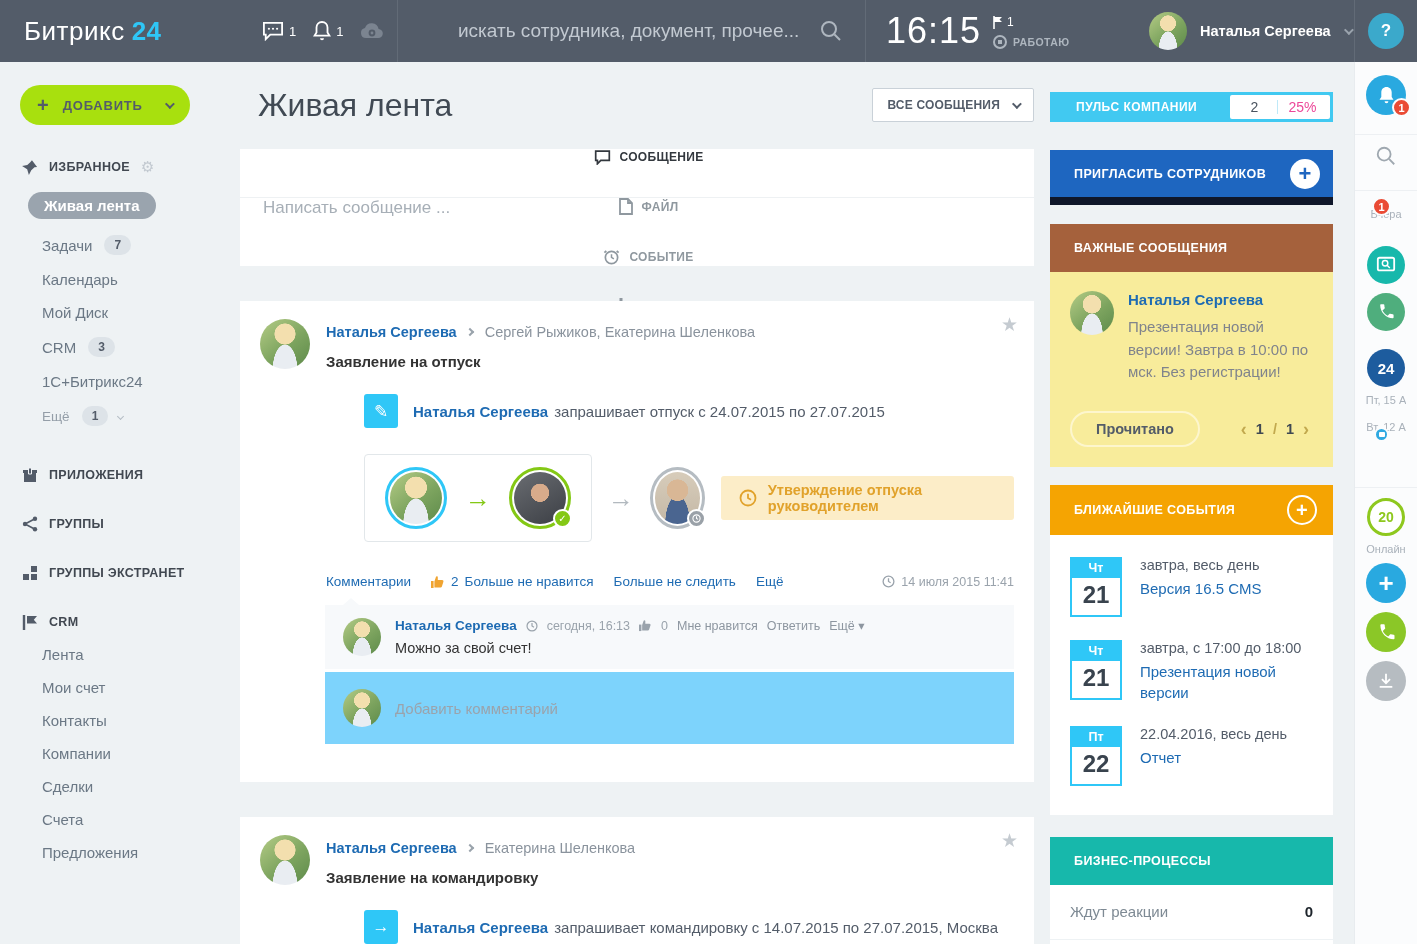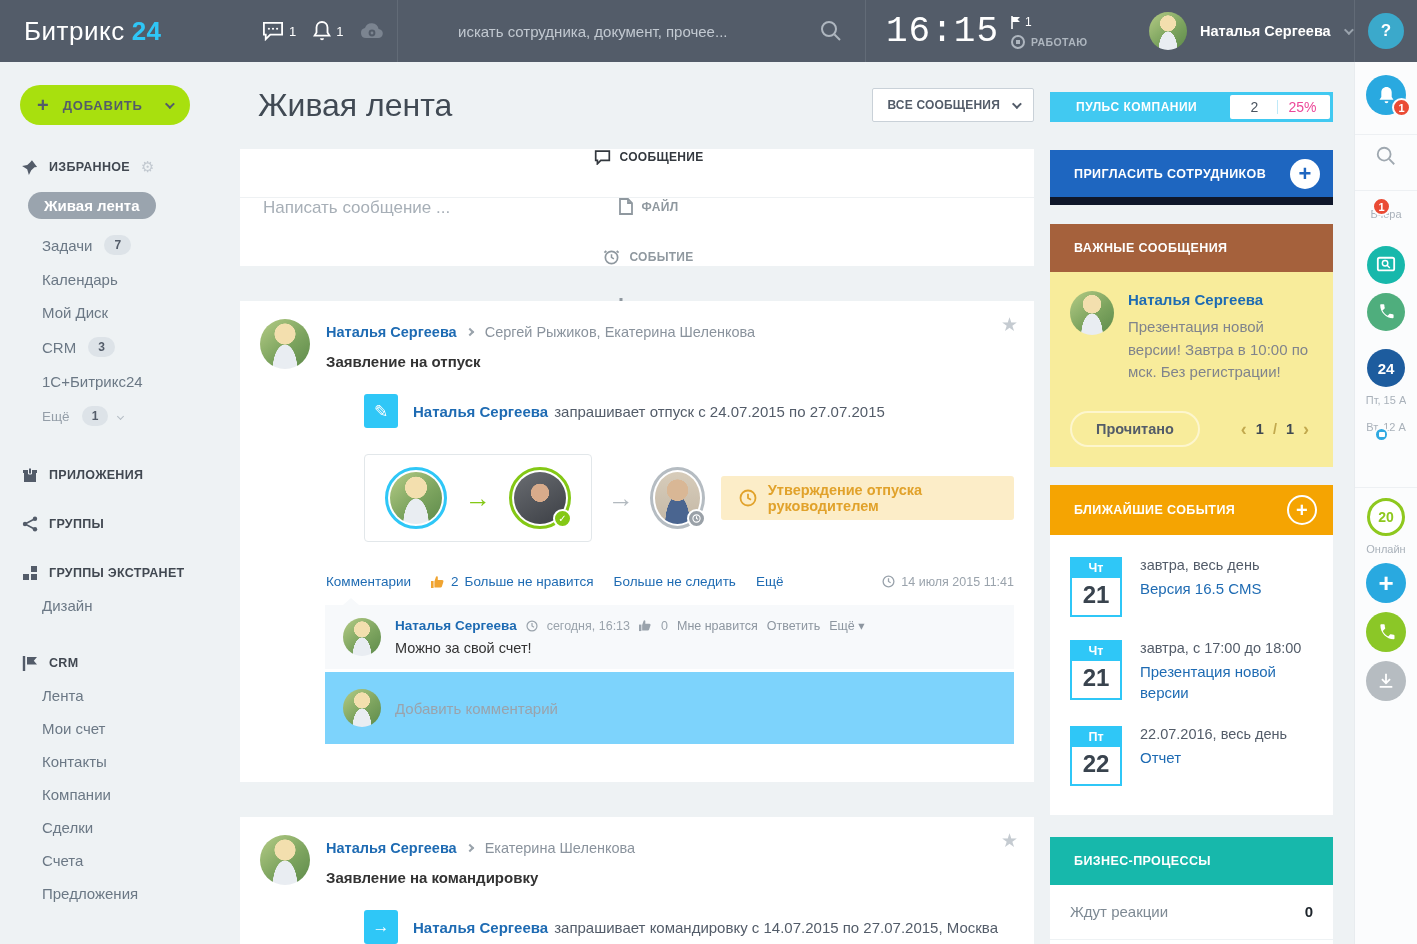--- a/index.html
+++ b/index.html
@@ -9,24 +9,24 @@
 
   
   .topbar { position:absolute; top:0; left:0; width:1417px; height:62px; background:#535c69; display:flex; align-items:stretch; z-index:10; }
   .h-logo { width:240px; display:flex; align-items:center; padding-left:24px; }
   .h-logo .brand { color:#fff; font-size:26px; font-weight:500; letter-spacing:.5px; }
   .h-logo .brand24 { color:#2fc6f6; font-weight:600; margin-left:7px; }
   .h-icons { width:157px; display:flex; align-items:center; gap:17px; padding-left:22px; }
   .h-count { color:#fff; font-size:13px; margin-left:-12px; }
   .icon-svg { display:block; }
   .h-search { width:468px; border-left:1px solid #626b77; display:flex; align-items:center; padding:0 22px 0 60px; }
-  .h-search input { flex:1; background:transparent; border:none; outline:none; color:#e8ecf0; font-size:15px; font-family:inherit; }
+  .h-search input { flex:1; background:transparent; border:none; outline:none; color:#e8ecf0; font-size:19px; font-family:inherit; }
   .h-search input::placeholder { color:#c2c9d1; }
   .h-time { width:262px; border-left:1px solid #626b77; display:flex; align-items:center; padding-left:20px; gap:12px; }
-  .clock-big { color:#fff; font-size:36px; font-weight:200; letter-spacing:1px;font-family:Liberation Mono, monospace; }
+  .clock-big { color:#fff; font-size:36px; font-weight:200; letter-spacing:1px; }
   .time-side { display:flex; flex-direction:column; gap:6px; padding-top:2px; }
   .flag-row { display:flex; align-items:center; gap:5px; color:#fff; font-size:12px; }
   .status-row { display:flex; align-items:center; gap:6px; color:#aeb6bf; font-size:10.5px; font-weight:bold; letter-spacing:.4px; cursor:pointer; }
   .rec-ico { width:14px; height:14px; border:2px solid #aeb6bf; border-radius:50%; display:flex; align-items:center; justify-content:center; }
   .rec-ico i { width:4px; height:4px; background:#aeb6bf; display:block; }
   .h-user { flex:1; display:flex; align-items:center; gap:13px; padding-left:22px; cursor:pointer; }
   .avatar { border-radius:50%; flex-shrink:0; }
   .h-user .uname { color:#fff; font-size:14.5px; font-weight:bold; }
   .caret { width:7px; height:7px; border-right:2px solid #9aa3ad; border-bottom:2px solid #9aa3ad; transform:rotate(45deg) translateY(-2px); display:inline-block; }
   .h-help { width:63px; border-left:1px solid #626b77; display:flex; align-items:center; justify-content:center; }
@@ -340,25 +340,20 @@
   </div>
 
   <div class="sec-head">
     <svg width="16" height="16" viewBox="0 0 16 16">
         <rect x="9" y="1" width="6" height="6" fill="#535c69"></rect>
         <rect x="1" y="9" width="6" height="6" fill="#535c69"></rect>
         <rect x="9" y="9" width="6" height="6" fill="#535c69"></rect>
       </svg>
     <span>ГРУППЫ ЭКСТРАНЕТ</span>
   </div>
-  <div class="side-items">
-    <div class="side-item">
-        <span>Дизайн</span>
-      </div>
-  </div>
 
   <div class="sec-head">
     <svg width="16" height="16" viewBox="0 0 16 16">
         <path d="M2 1v15" stroke="#535c69" stroke-width="2.4"></path>
         <path d="M5 2h10l-3.2 3.8L15 9.6H5z" fill="#535c69"></path>
       </svg>
     <span>CRM</span>
   </div>
   <div class="side-items">
     <div class="side-item">
@@ -625,21 +620,21 @@
           <span class="event-when" style="display:block;">завтра, с 17:00 до 18:00</span>
           <a class="event-name">Презентация новой версии</a>
         </span>
       </div>
       <div class="event">
         <span class="cal">
           <span class="cal-day" style="display:block;">Пт</span>
           <span class="cal-num" style="display:block;">22</span>
         </span>
         <span>
-          <span class="event-when" style="display:block;">22.07.2016, весь день</span>
+          <span class="event-when" style="display:block;">22.04.2016, весь день</span>
           <a class="event-name">Отчет</a>
         </span>
       </div>
     </div>
   </div>
 
   <div class="procs">
     <div class="widget-head">БИЗНЕС-ПРОЦЕССЫ</div>
     <div class="proc-row">
       <span class="proc-label">Ждут реакции</span>

